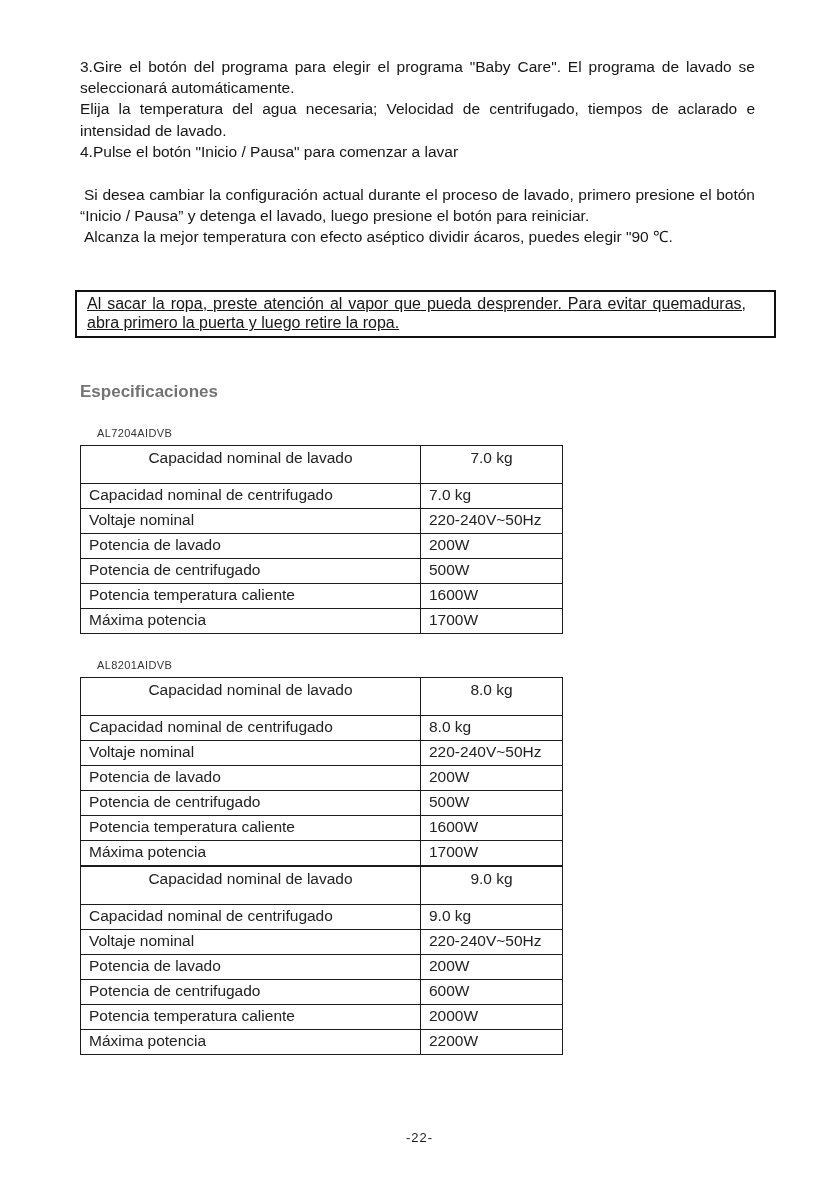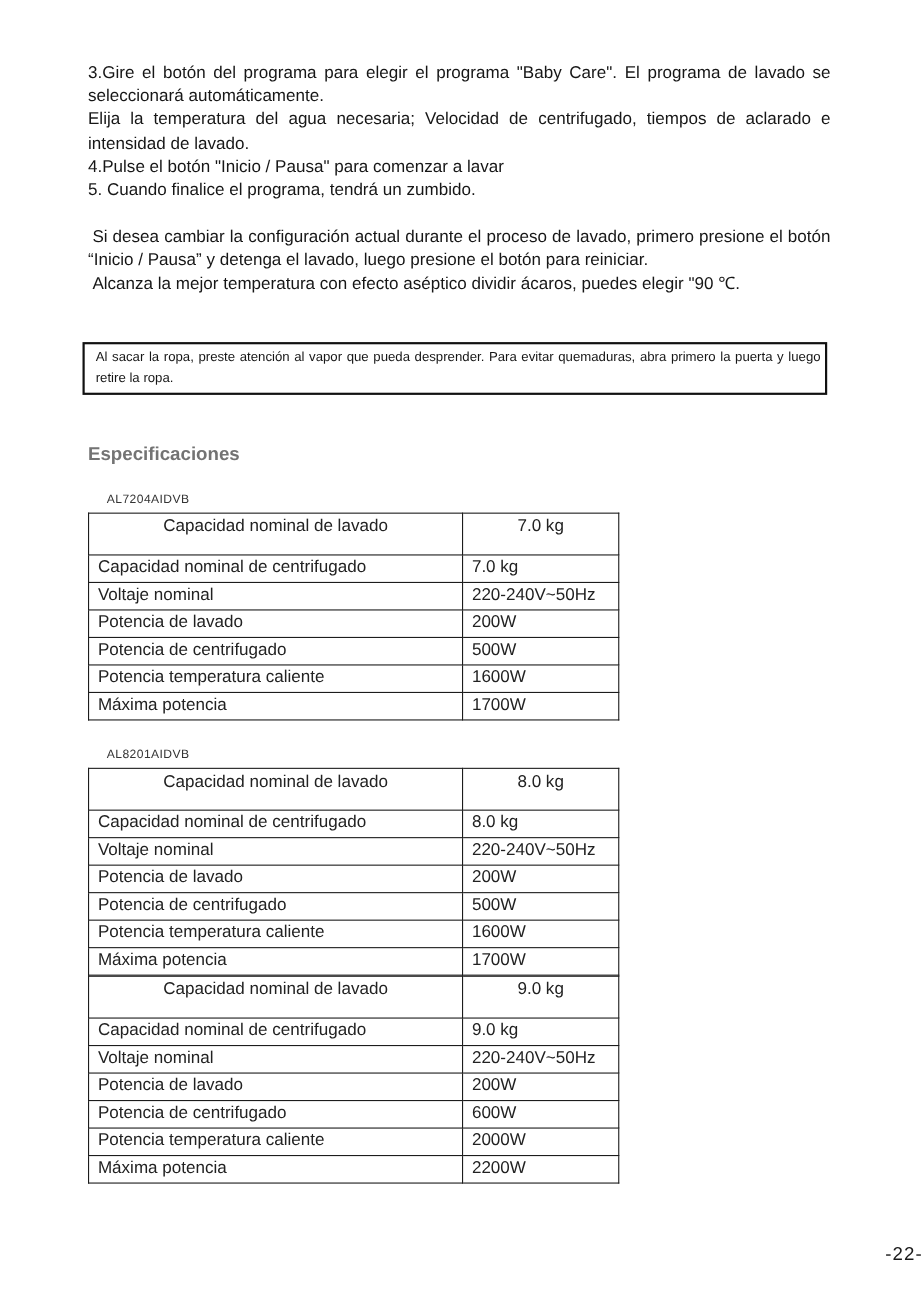--- a/index.html
+++ b/index.html
@@ -24,24 +24,25 @@
     text-align: justify;
     margin: 0;
   }
   .notes-block { margin-top: 22px; }
   .note-line { text-indent: 4px; }
   .warning-box {
     margin-top: 42px;
     margin-left: -5px;
     width: 659px;
     border: 2px solid #111111;
-    padding: 2px 4px 3px 10px;
-    font-size: 12px;
+    padding: 2px 28px 3px 10px;
+    font-size: 16px;
     line-height: 19.5px;
     text-align: justify;
+    text-decoration: underline;
   }
   .specs-heading {
     margin-top: 44px;
     font-size: 17px;
     font-weight: bold;
     color: #737373;
   }
   .model-title {
     margin: 25px 0 6px 17px;
     font-size: 11px;
@@ -70,36 +71,35 @@
     height: 32px;
     vertical-align: top;
     padding-top: 3px;
     text-align: center;
   }
   .page-number {
     position: absolute;
     left: 0;
     right: 0;
     top: 1130px;
-    text-align: right;
-    font-size: 17px;
+    text-align: center;
+    font-size: 13px;
     letter-spacing: 1px;
     color: #1a1a1a;
   }
 </style>
 </head>
 <body>
 
 <div class="content">
 
   <div>
     <p class="body-text">3.Gire el botón del programa para elegir el programa "Baby Care". El programa de lavado se seleccionará automáticamente.</p>
     <p class="body-text">Elija la temperatura del agua necesaria; Velocidad de centrifugado, tiempos de aclarado e intensidad de lavado.</p>
     <p class="body-text">4.Pulse el botón "Inicio / Pausa" para comenzar a lavar</p>
-    <p class="body-text">5. Cuando finalice el programa, tendrá un zumbido.</p>
   </div>
 
   <div class="notes-block">
     <p class="body-text note-line">Si desea cambiar la configuración actual durante el proceso de lavado, primero presione el botón “Inicio / Pausa” y detenga el lavado, luego presione el botón para reiniciar.</p>
     <p class="body-text note-line">Alcanza la mejor temperatura con efecto aséptico dividir ácaros, puedes elegir "90 ℃.</p>
   </div>
 
   <div class="warning-box">
     <span>Al sacar la ropa, preste atención al vapor que pueda desprender. Para evitar quemaduras, abra primero la puerta y luego retire la ropa.</span>
   </div>

